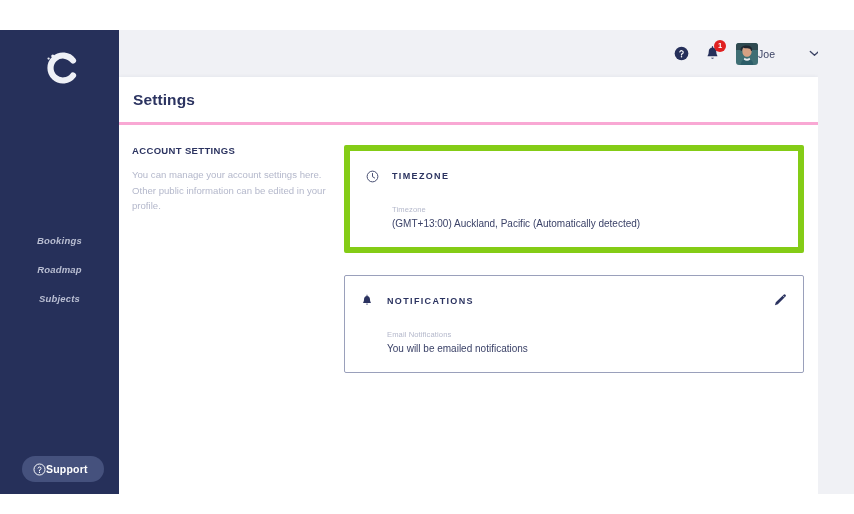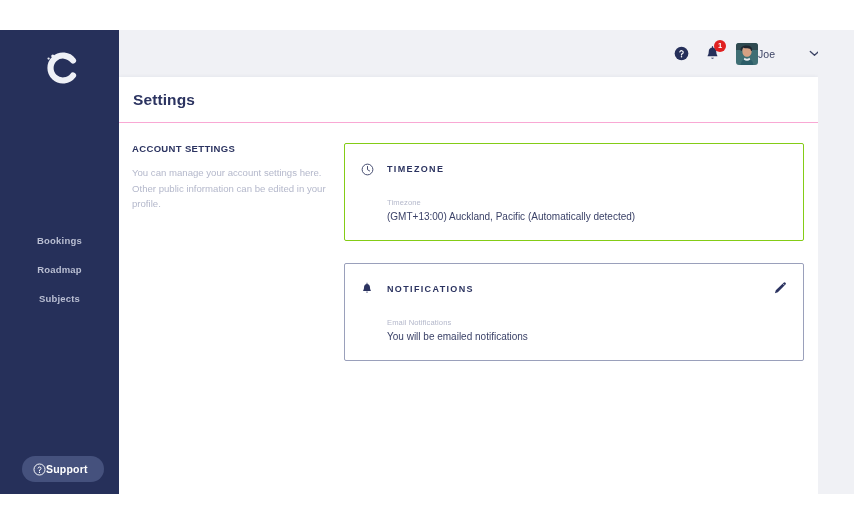--- a/index.html
+++ b/index.html
@@ -45,20 +45,21 @@
     align-items: center;
     justify-content: center;
   }
   #logo-wrap svg { display: block; }
 
   #sidebar-nav {
     position: absolute;
     left: 0;
     top: 196px;
     width: 119px;
+    font-style: italic;
   }
   .nav-item {
     display: block;
     width: 119px;
     text-align: center;
     color: #b9bed2;
     font-size: 9.5px;
     font-weight: bold;
     letter-spacing: .2px;
     padding: 9px 0;
@@ -148,21 +149,21 @@
     position: absolute;
     left: 118px;
     top: 47px;
     width: 700px;
     height: 417px;
     background: #ffffff;
     box-shadow: 0 0 4px rgba(30,40,80,.07);
   }
   #page-header {
     height: 45px;
-    border-bottom: 1px solid #f9a8d4;
+    border-bottom: 3px solid #f9a8d4;
     display: flex;
     align-items: center;
     padding-left: 15px;
   }
   #page-title {
     color: #2b3360;
     font-size: 15.5px;
     font-weight: bold;
     letter-spacing: .1px;
   }
@@ -186,21 +187,21 @@
     color: #b4b8cb;
     font-size: 9.6px;
     line-height: 1.62;
   }
 
   
   #cards-col { flex: 1; }
 
   .card {
     background: #ffffff;
-    border: 1px solid #84cc16;
+    border: 6px solid #84cc16;
     border-radius: 2px;
     padding: 14px 16px 18px 16px;
     box-sizing: border-box;
     position: relative;
   }
   .card.focused { border: 1px solid #9aa0bb; }
   .card + .card { margin-top: 22px; }
 
   .card-head {
     display: flex;

